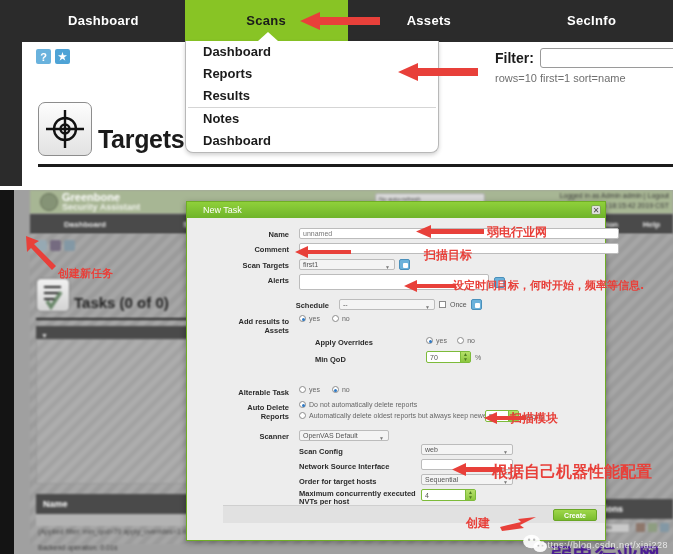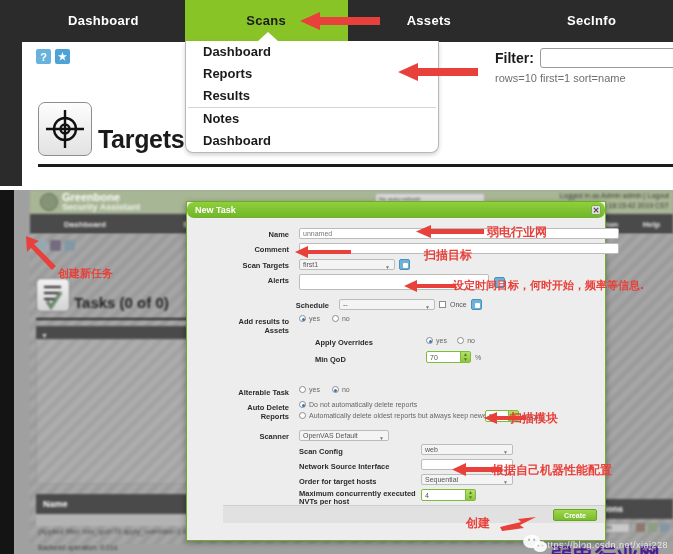--- a/index.html
+++ b/index.html
@@ -198,22 +198,22 @@
 
   
   .dialog {
     position:absolute; left:186px; top:11px; width:420px; height:340px;
     background:#ededed; border:1px solid #6fae24;
     box-shadow:0 2px 6px rgba(0,0,0,.35);
     z-index:15;
   }
   .dialog-title {
     height:16px; background:linear-gradient(#8fd03a,#6fb42a);
-    color:#ffffff; font-size:9px; font-weight:bold;
-    line-height:16px; padding-left:8px; position:relative;border-radius:7px;
+    color:#ffffff; font-size:9px; font-weight:normal;
+    line-height:16px; padding-left:16px; position:relative;
   }
   .dialog-close {
     position:absolute; right:4px; top:3px; width:10px; height:10px;
     background:#dfdfdf; border:1px solid #7fa850; border-radius:2px;
     font-size:8px; line-height:9px; text-align:center; color:#4a4a4a; cursor:pointer;
   }
   .dialog-body { position:relative; height:305px; font-size:8px; color:#1f1f1f;margin-left:36px; }
   .dialog-foot {
     position:absolute; left:0; bottom:0; width:100%; height:18px;
     background:#e1e1e1; border-top:1px solid #cfcfcf;
@@ -613,21 +613,21 @@
       <polygon points="0,6 13,0 13,4 42,4 42,8 13,8 13,12" fill="#e8403a"></polygon>
     </svg>
   </div>
   <div class="cn" style="left:510px; top:220px; font-size:12px;">扫描模块</div>
 
   <div class="arrow" style="left:452px; top:273px;">
     <svg width="50" height="13" viewBox="0 0 50 13">
       <polygon points="0,6.5 14,0 14,4 50,4 50,9 14,9 14,13" fill="#e8403a"></polygon>
     </svg>
   </div>
-  <div class="cn" style="left:492px; top:272px; font-size:12px;">根据自己机器性能配置</div>
+  <div class="cn" style="left:492px; top:272px; font-size:16px;">根据自己机器性能配置</div>
 
   <div class="arrow" style="left:500px; top:325px;">
     <svg width="36" height="16" viewBox="0 0 36 16">
       <polygon points="36,2 20,10 24,13 2,16 0,12 21,7 18,4" fill="#e8403a"></polygon>
     </svg>
   </div>
   <div class="cn" style="left:466px; top:325px; font-size:12px;">创建</div>
 
   <div class="wm" style="left:522px; top:328px; display:flex; align-items:center; gap:3px;">
     <svg class="wm-bubble" viewBox="0 0 30 26">

